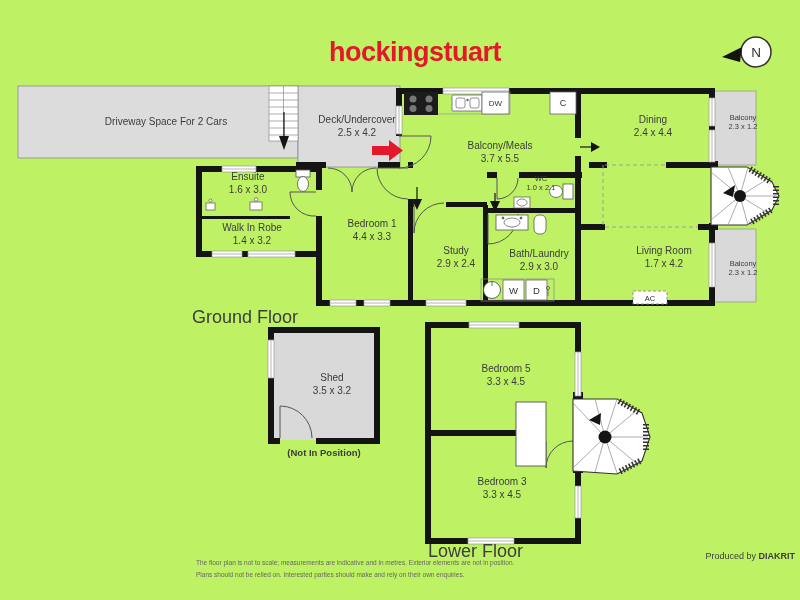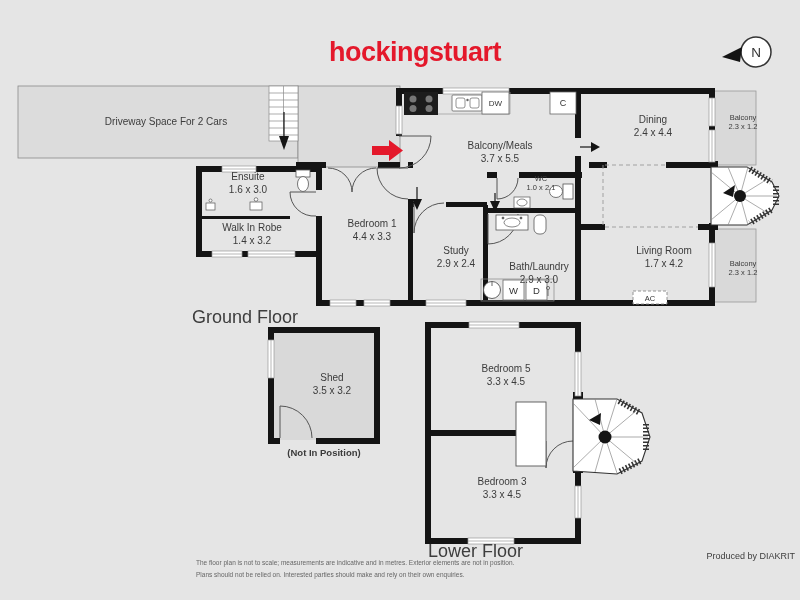--- a/index.html
+++ b/index.html
@@ -1,28 +1,28 @@
 <!DOCTYPE html>
 <html><head>
 <meta charset="utf-8">
 <style>
   html,body { margin:0; padding:0; background:#fff; font-family:"Liberation Sans", sans-serif; }
-  .stage { position:relative; width:800px; height:600px; background:#e5e5e5; overflow:hidden; }
+  .stage { position:relative; width:800px; height:600px; background:#bef264; overflow:hidden; }
   svg.plan { position:absolute; left:0; top:0; }
   .lbl { position:absolute; transform:translate(-50%,-50%); text-align:center; color:#3b3b3b;
          font-size:10px; line-height:1.28; white-space:nowrap;padding-left:16px; }
   .lbl-sm { font-size:7.5px; line-height:1.25; }
   .applabel { position:absolute; transform:translate(-50%,-50%); color:#333; white-space:nowrap; }
   .logo { position:absolute; left:415px; top:52px; transform:translate(-50%,-50%);
           font-size:27px; font-weight:bold; color:#e4182b; letter-spacing:-0.5px; white-space:nowrap; }
   .floor-title { position:absolute; font-size:18px; color:#3d3d3d; white-space:nowrap; }
   .note { position:absolute; transform:translate(-50%,-50%); font-size:9.5px; color:#3b3b3b; white-space:nowrap;font-weight:bold; }
   .disclaimer { position:absolute; font-size:6.5px; color:#666; white-space:nowrap; }
   .produced { position:absolute; right:5px; top:551px; font-size:9px; color:#3d3d3d; }
-  .produced .bold { font-weight:normal;text-align:center; }
+  .produced .bold { font-weight:bold;text-align:center; }
   .compass-n { position:absolute; left:756px; top:52px; transform:translate(-50%,-50%);
                font-size:13.5px; color:#333; }
 </style>
 </head>
 <body>
 
 <div class="stage">
 
   <svg class="plan" width="800" height="600" viewBox="0 0 800 600">
 
@@ -299,20 +299,24 @@
       <polygon points="722,57 742,47 740,62" fill="#141414"></polygon>
     </g>
   </svg>
 
   <div class="logo">hockingstuart</div>
   <div class="compass-n">N</div>
 
   <div class="lbl" style="left:158px;top:122px">
     <div>Driveway Space For 2 Cars</div>
   </div>
+  <div class="lbl" style="left:349px;top:127px">
+    <div>Deck/Undercover</div>
+      <div>2.5 x 4.2</div>
+  </div>
   <div class="lbl" style="left:492px;top:153px">
     <div>Balcony/Meals</div>
       <div>3.7 x 5.5</div>
   </div>
   <div class="lbl" style="left:645px;top:127px">
     <div>Dining</div>
       <div>2.4 x 4.4</div>
   </div>
   <div class="lbl lbl-sm" style="left:735px;top:122px">
     <div>Balcony</div>
@@ -331,21 +335,21 @@
       <div>4.4 x 3.3</div>
   </div>
   <div class="lbl" style="left:448px;top:258px">
     <div>Study</div>
       <div>2.9 x 2.4</div>
   </div>
   <div class="lbl lbl-sm" style="left:533px;top:183px">
     <div>WC</div>
       <div>1.0 x 2.1</div>
   </div>
-  <div class="lbl" style="left:531px;top:274px">
+  <div class="lbl" style="left:531px;top:261px">
     <div>Bath/Laundry</div>
       <div>2.9 x 3.0</div>
   </div>
   <div class="lbl" style="left:656px;top:258px">
     <div>Living Room</div>
       <div>1.7 x 4.2</div>
   </div>
   <div class="lbl lbl-sm" style="left:735px;top:268px">
     <div>Balcony</div>
       <div>2.3 x 1.2</div>

